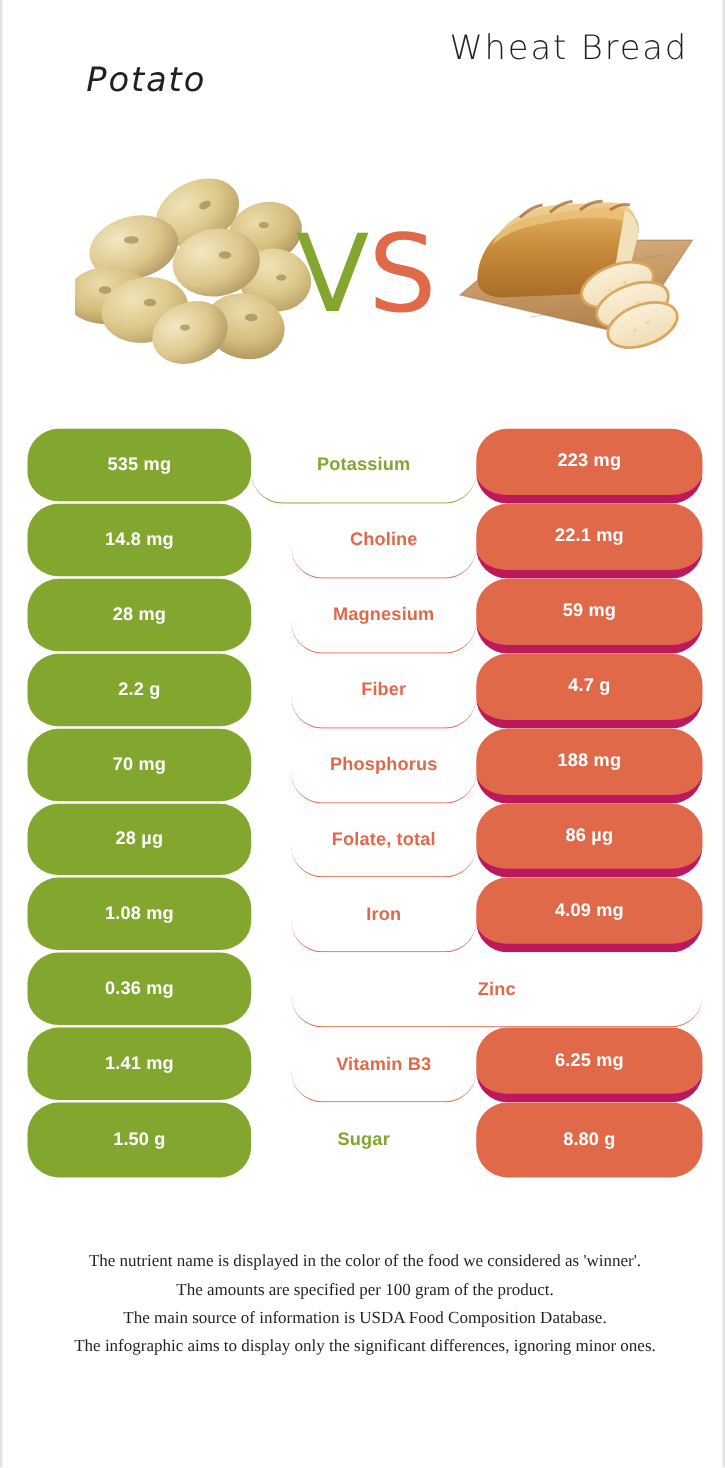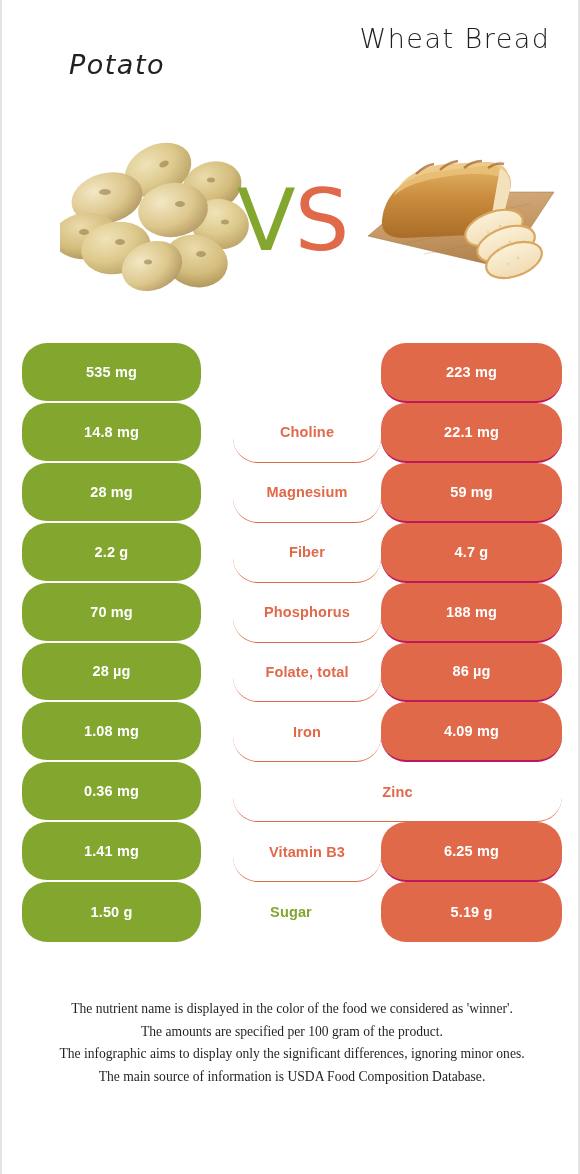--- a/index.html
+++ b/index.html
@@ -105,21 +105,21 @@
   .cell-left {
     width: 179px;
     background: #82A62E;
     color: #ffffff;
     border-bottom: 2px solid #ffffff;
   }
   .cell-right {
     width: 181px;
     background: #E0694A;
     color: #ffffff;
-    border-bottom: 2px solid #be185d;
+    border-bottom: 7px solid #be185d;
     margin-left: auto;
   }
   .cell-mid {
     flex: 1 1 auto;
     background: #ffffff;
     font-size: 14.5px;
     font-weight: 700;
     border-bottom: 1px solid transparent;
   }
   .row:last-child .cell-left,
@@ -265,20 +265,21 @@
 
     <div class="vs">
       <span class="v">V</span><span class="s">S</span>
     </div>
   </div>
 
   <div class="table">
 
     <div class="row w-potato">
       <div class="cell cell-left">535 mg</div>
+      <div class="cell cell-mid win-potato">Potassium</div>
       <div class="cell cell-right">223 mg</div>
     </div>
 
     <div class="row w-bread">
       <div class="cell cell-left">14.8 mg</div>
       <div class="cell cell-mid win-bread">Choline</div>
       <div class="cell cell-right">22.1 mg</div>
     </div>
 
     <div class="row w-bread">
@@ -318,25 +319,25 @@
 
     <div class="row w-bread">
       <div class="cell cell-left">1.41 mg</div>
       <div class="cell cell-mid win-bread">Vitamin B3</div>
       <div class="cell cell-right">6.25 mg</div>
     </div>
 
     <div class="row w-potato">
       <div class="cell cell-left">1.50 g</div>
       <div class="cell cell-mid win-potato">Sugar</div>
-      <div class="cell cell-right">5.19 g</div>
+      <div class="cell cell-right">8.80 g</div>
     </div>
 
   </div>
 
   <div class="footer">
     <p>The nutrient name is displayed in the color of the food we considered as 'winner'.</p>
     <p>The amounts are specified per 100 gram of the product.</p>
+    <p>The main source of information is USDA Food Composition Database.</p>
     <p>The infographic aims to display only the significant differences, ignoring minor ones.</p>
-    <p>The main source of information is USDA Food Composition Database.</p>
   </div>
 
 </div>
 
 </body></html>

